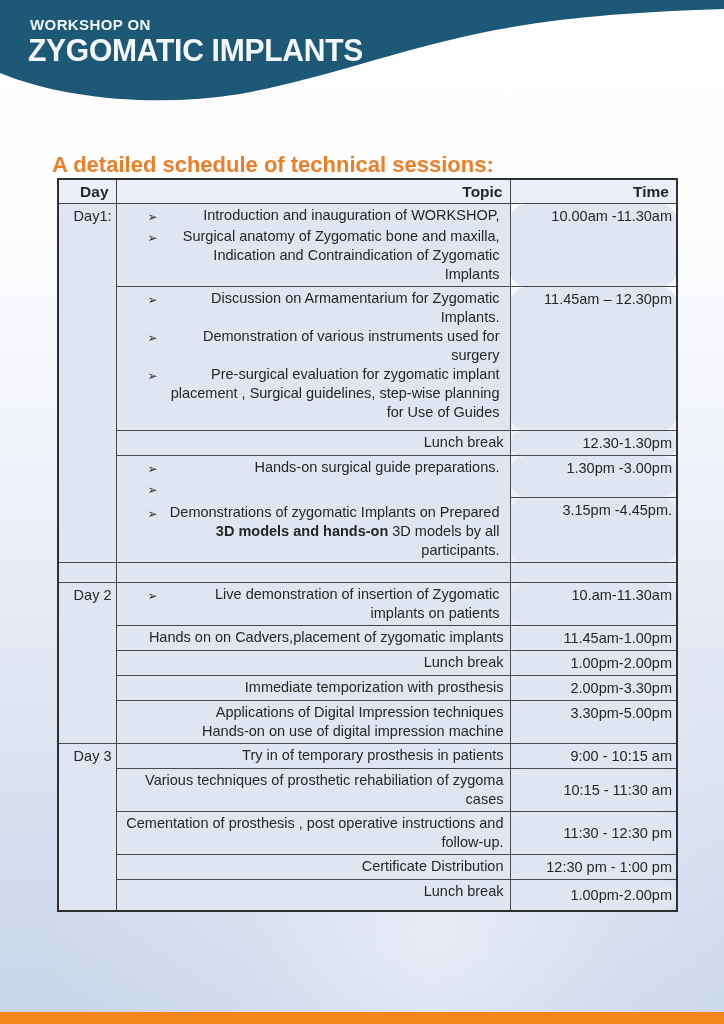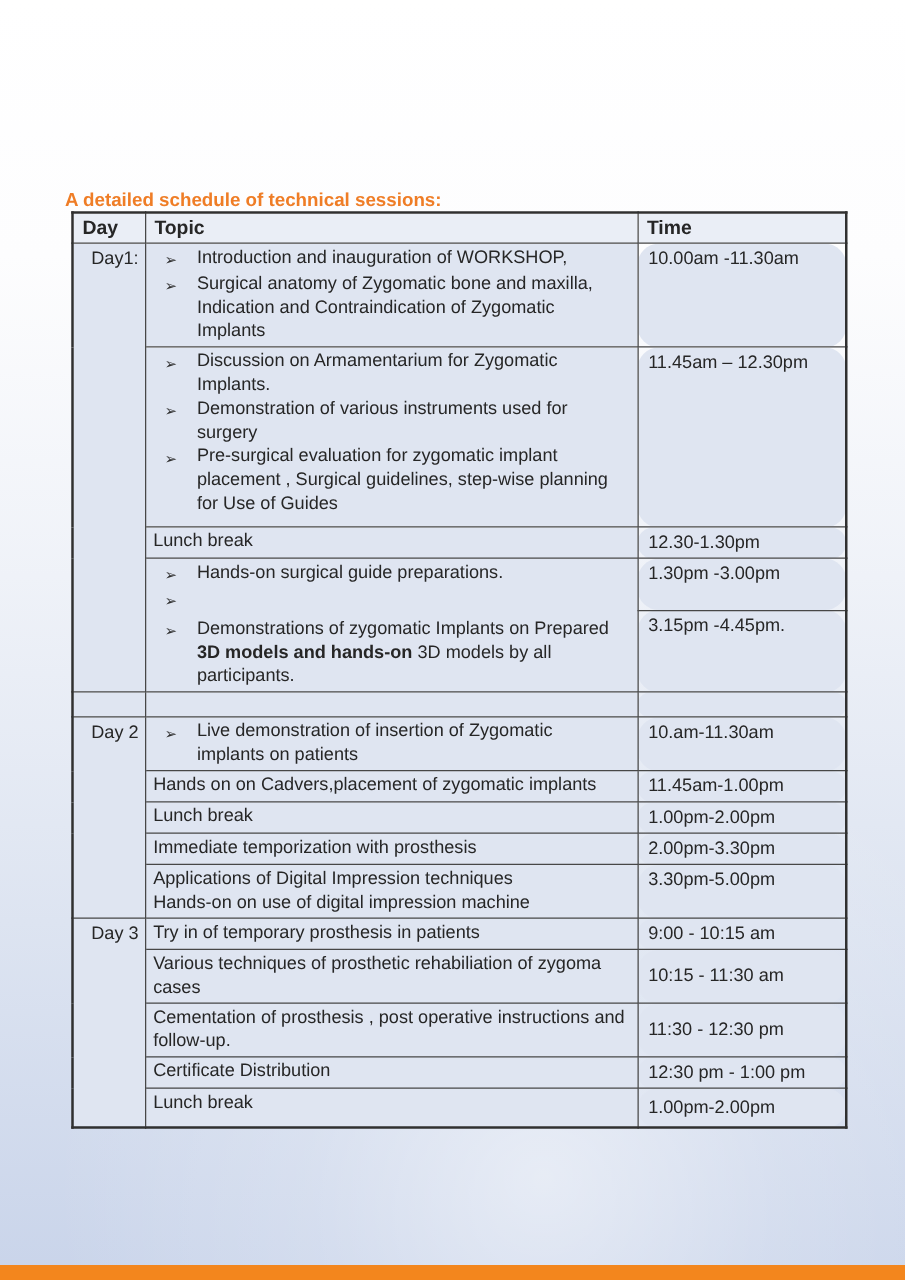--- a/index.html
+++ b/index.html
@@ -18,34 +18,34 @@
     position:absolute; top:16px; left:30px;
     font-size:15px; font-weight:bold; letter-spacing:0.4px; color:#f2f6f8;
   }
   .banner-line2 {
     position:absolute; top:33px; left:28px;
     font-size:31px; font-weight:bold; letter-spacing:-0.3px; color:#f5f8fa;
     transform:scaleX(0.97); transform-origin:left;
   }
   
   .content { position:relative; padding:112px 48px 0 48px; }
-  .heading { margin:40px 0 0 4px; font-size:15px; font-weight:bold; color:#ef7d26; }
+  .heading { margin:40px 0 0 4px; font-size:22px; font-weight:bold; color:#ef7d26; }
   .date-line { margin:9px 0 7px 4px; font-size:20px; color:#1f1f1f; }
   
   table.sched {
     margin-left:9px; width:619px; table-layout:fixed;
     border-collapse:collapse; border:2.5px solid #303030;
     font-size:14.5px; line-height:19px;
   }
   .sched col.c-day  { width:58px; }
   .sched col.c-topic{ width:394px; }
   .sched col.c-time { width:167px; }
   .sched th, .sched td {
     border:1.5px solid #474747; background:#dfe5f1; vertical-align:top;
-    font-weight:normal; text-align:left; overflow:hidden;
+    font-weight:normal; text-align:right; overflow:hidden;
   }
   .sched th { background:#eaeef6; font-weight:bold; font-size:15.5px; padding:2px 7px; }
   td.day   { padding:3px 4px 2px 14px; }
   td.topic { padding:2px 6px; }
   td.time  { padding:3px 4px 2px 8px; white-space:nowrap;border-radius:17px; }
   td.tmid  { vertical-align:middle; }
   .tcenter { text-align:center; }
   
   .b { display:flex; align-items:flex-start; }
   .b .mk { flex:none; width:35px; padding-left:9px; font-size:12px; padding-top:2px; color:#2e2e2e; }
@@ -55,20 +55,27 @@
   .h21 { height:21px; }  .h40 { height:40px; }  .h62 { height:62px; }
   .h20 { height:20px; }  .h42 { height:42px; }  .h31 { height:31px; }
   
   .footer-bar { position:absolute; left:0; bottom:0; width:724px; height:12px; background:#f3861d; }
 </style>
 </head>
 <body>
 
 <div class="page">
 
+  <div class="banner">
+    <svg width="724" height="114" viewBox="0 0 724 114">
+      <path d="M0,0 L724,0 L724,9 C634,12 556,17 476,34 C392,52 318,80 240,94 C160,107 66,100 0,73 Z" fill="#1d5877"></path>
+    </svg>
+    <div class="banner-line1">WORKSHOP ON</div>
+    <div class="banner-line2">ZYGOMATIC IMPLANTS</div>
+  </div>
 
   <div class="content">
     <h2 class="heading">A detailed schedule of technical sessions:</h2>
 
     <table class="sched">
       <colgroup>
           <col class="c-day">
           <col class="c-topic">
           <col class="c-time">
         </colgroup>

